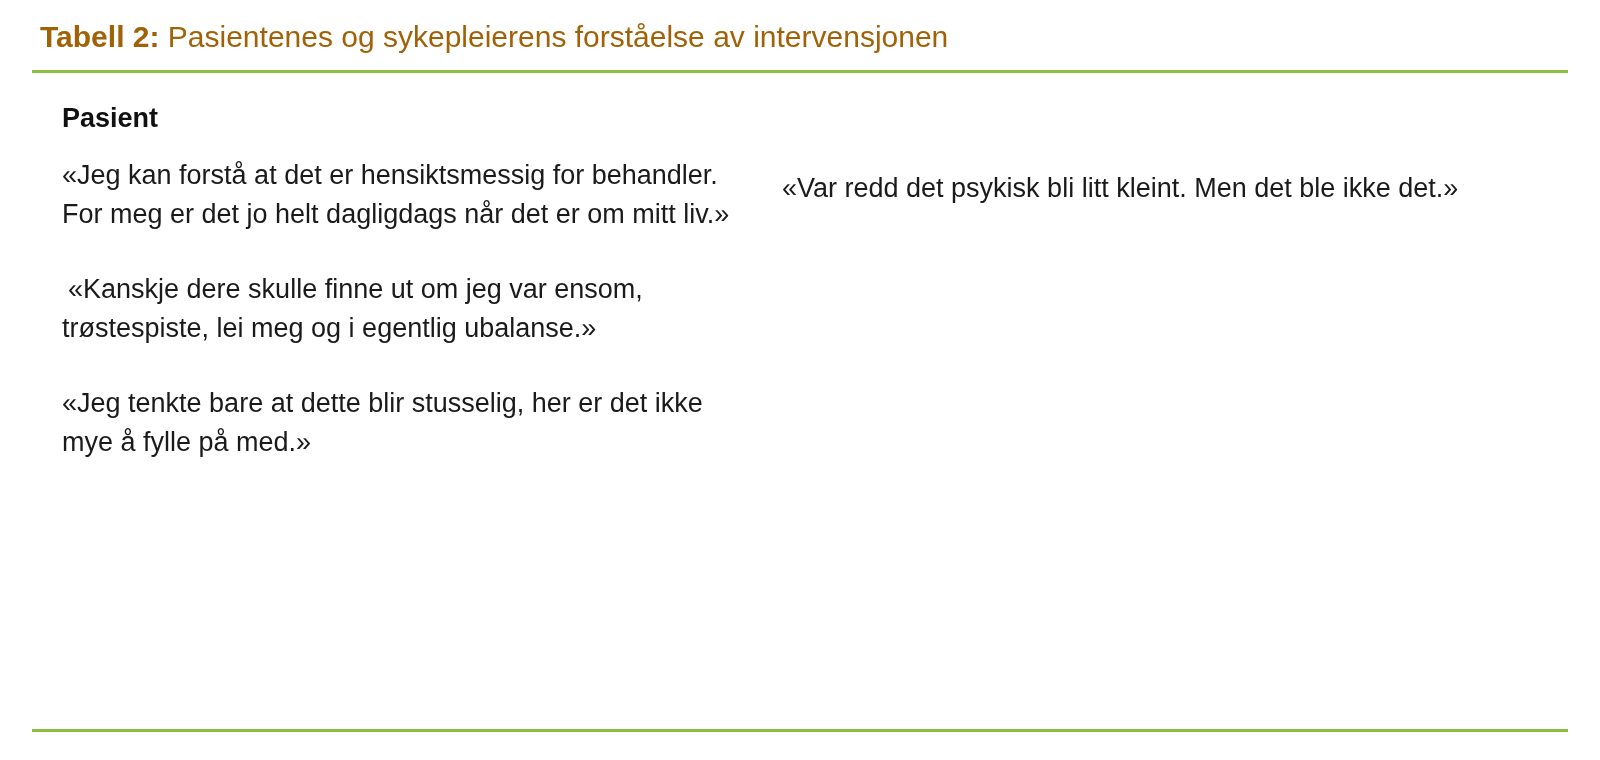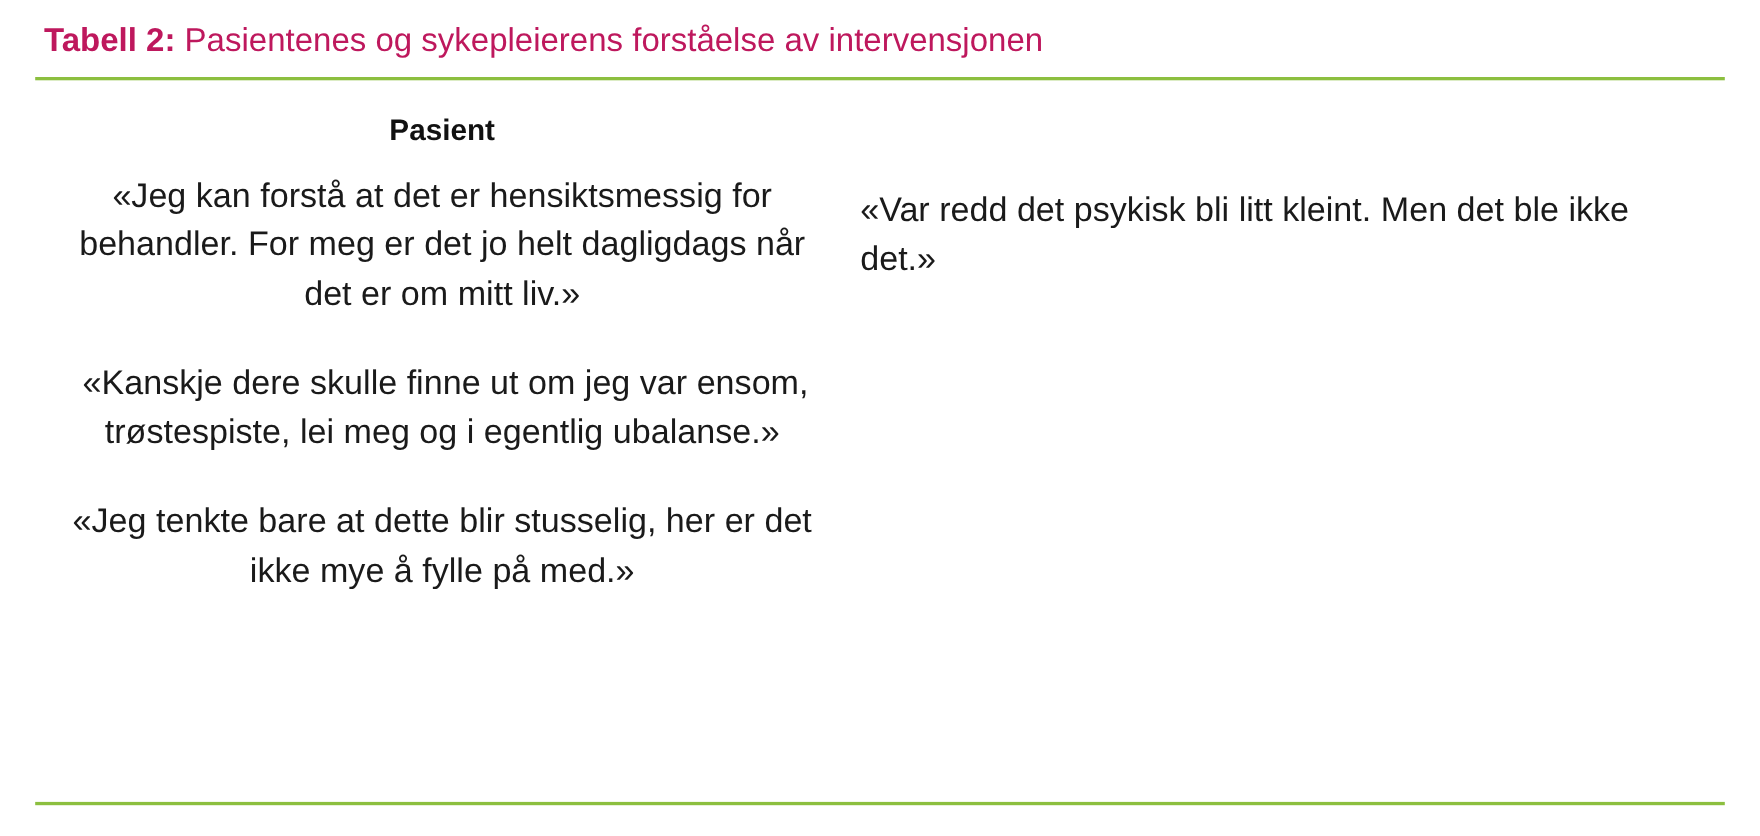--- a/index.html
+++ b/index.html
@@ -18,21 +18,21 @@
     position: relative;
     width: 1600px;
     height: 760px;
     box-sizing: border-box;
     padding: 0 32px;
   }
   .caption {
     font-size: 30px;
     line-height: 1.25;
     padding: 18px 8px 14px 8px;
-    color: #be185d;
+    color: #a16207;
     white-space: nowrap;
   }
   .caption .caption-label {
     font-weight: bold;
   }
   .caption .caption-text {
     font-weight: normal;
   }
   .rule-top {
     height: 3px;
@@ -54,34 +54,33 @@
     flex-direction: row;
     padding: 0 0 0 30px;
     box-sizing: border-box;
   }
   .col {
     box-sizing: border-box;
   }
   .col-patient {
     width: 720px;
     padding-right: 40px;
-    text-align: center;
   }
   .col-nurse {
     width: 740px;
   }
   .col-head {
     font-size: 27px;
     font-weight: bold;
     padding-top: 30px;
     padding-bottom: 22px;
     color: #111111;
   }
   .quote {
-    font-size: 31px;
+    font-size: 27px;
     line-height: 1.45;
     margin: 0 0 36px 0;
     color: #1a1a1a;
   }
   .quote.indented {
     text-indent: 6px;
   }
   .quote.tight {
     margin-bottom: 22px;
   }

